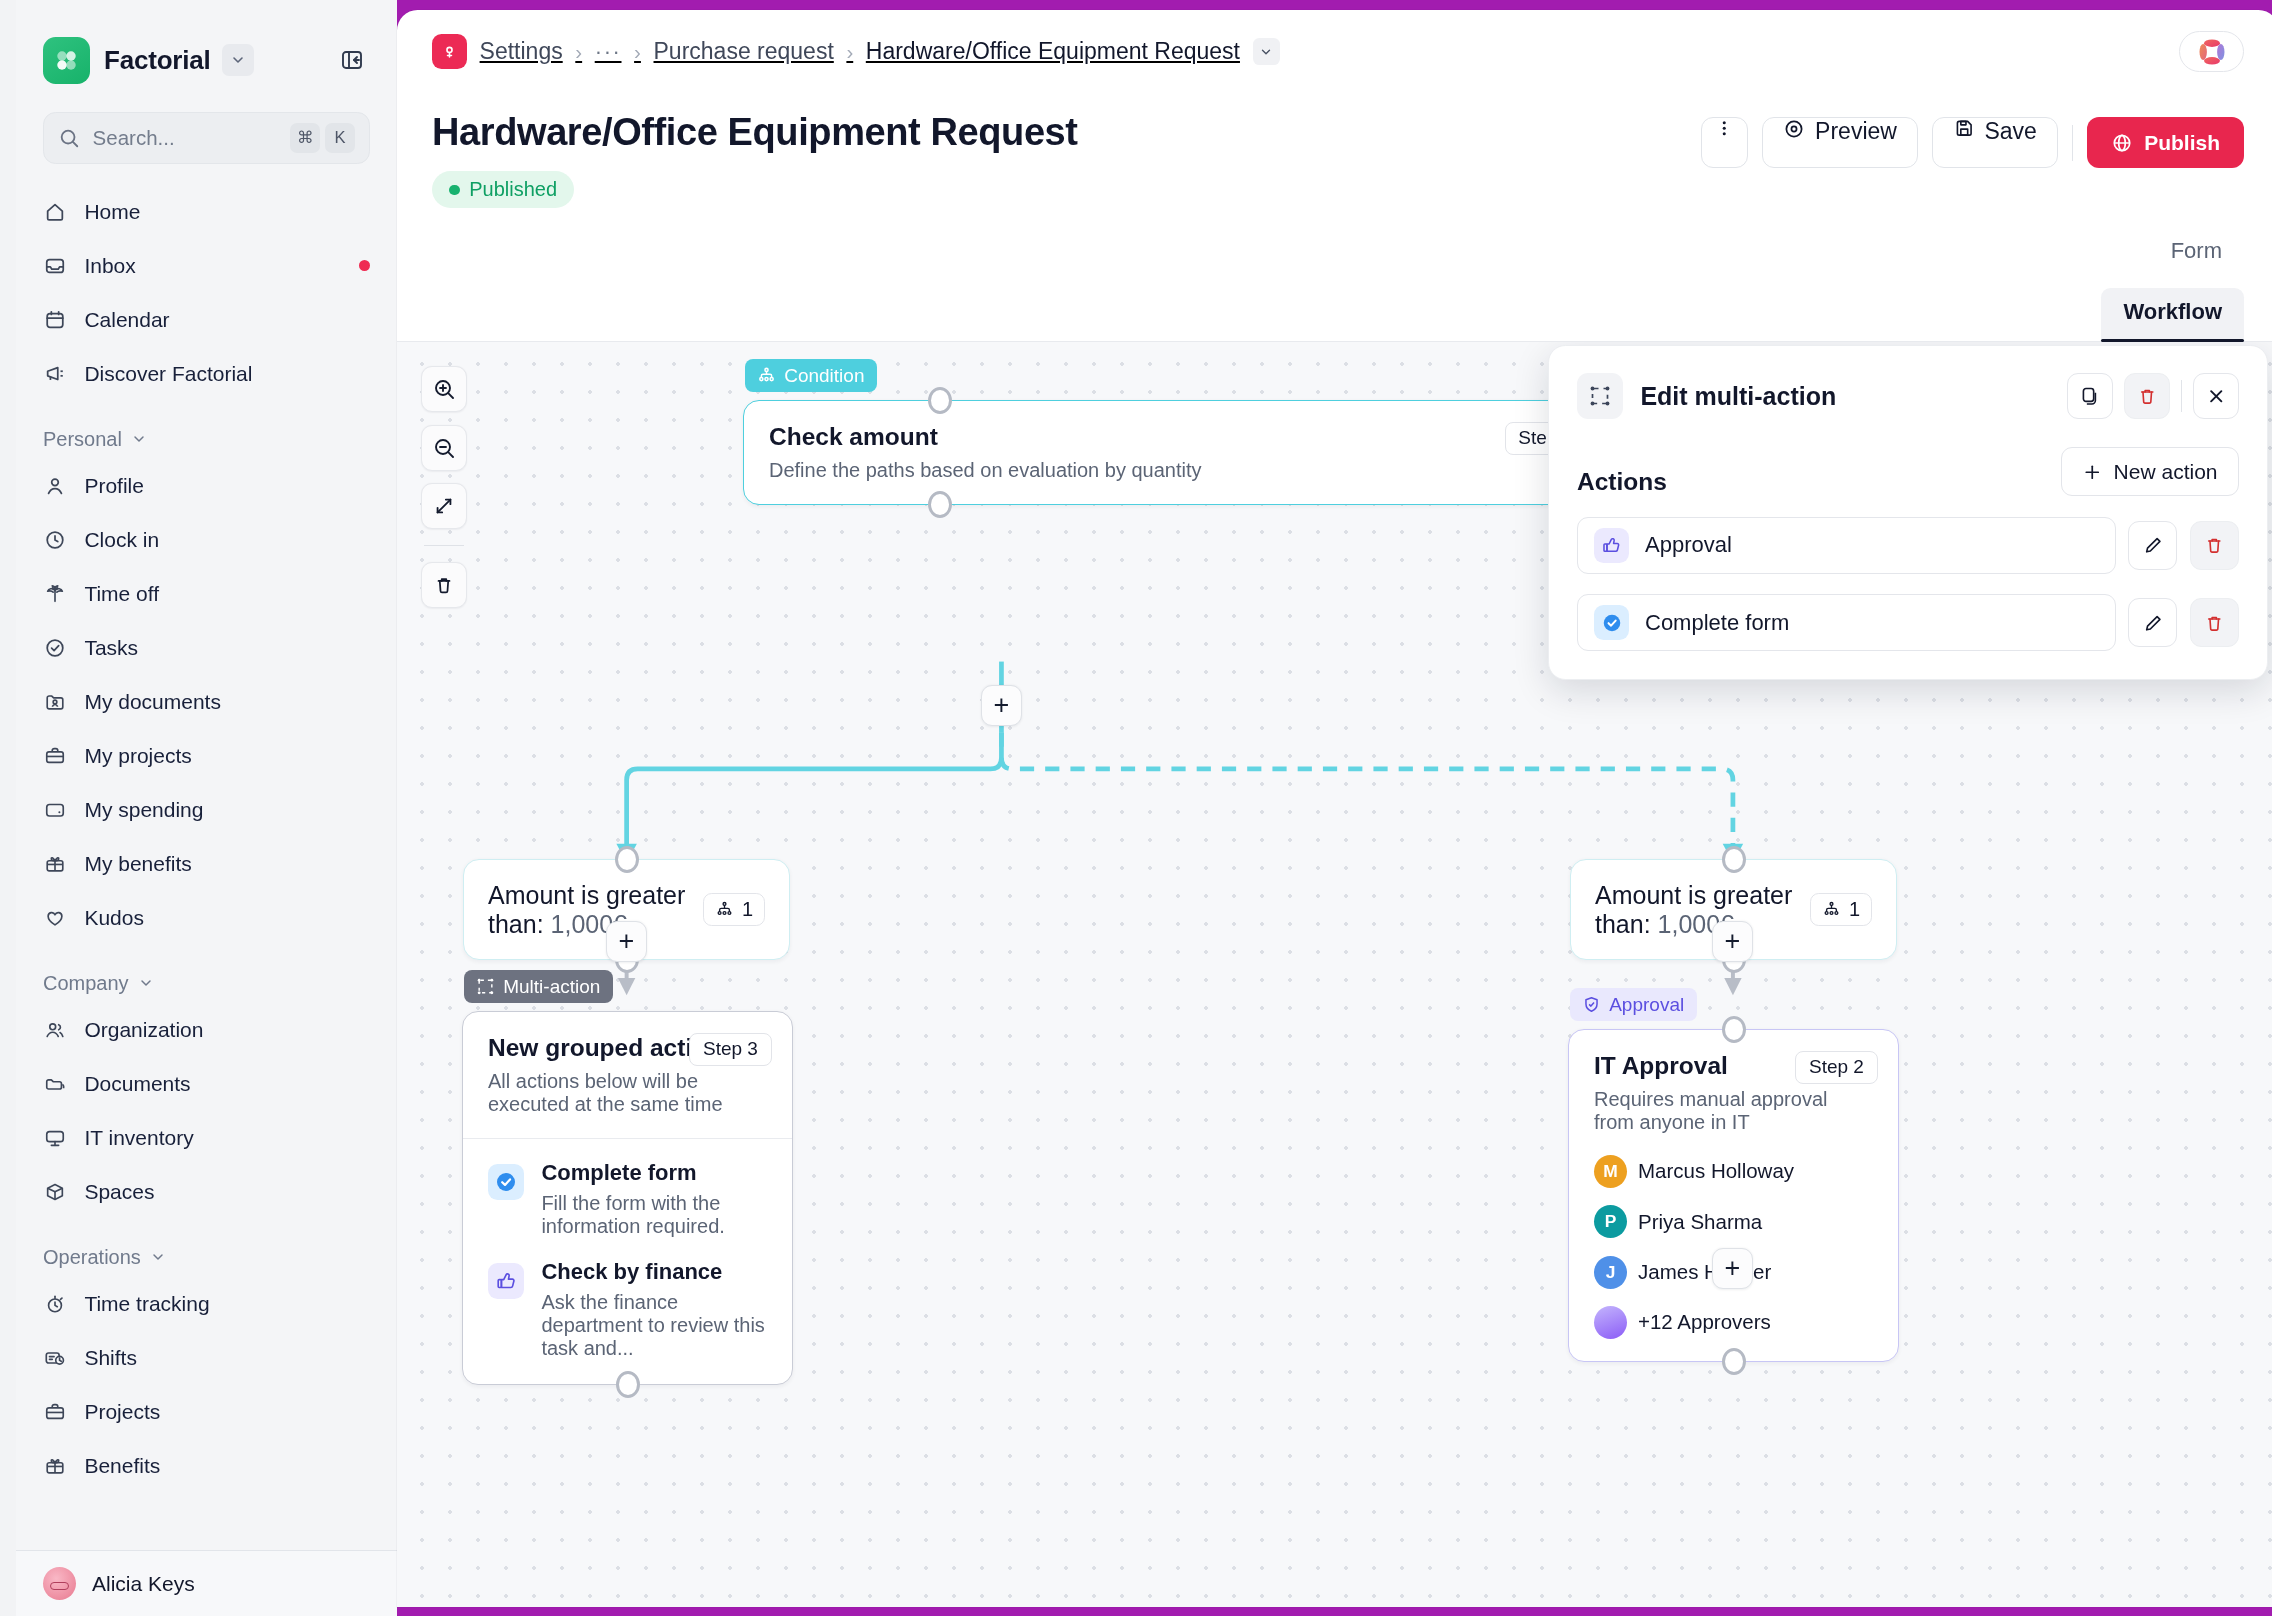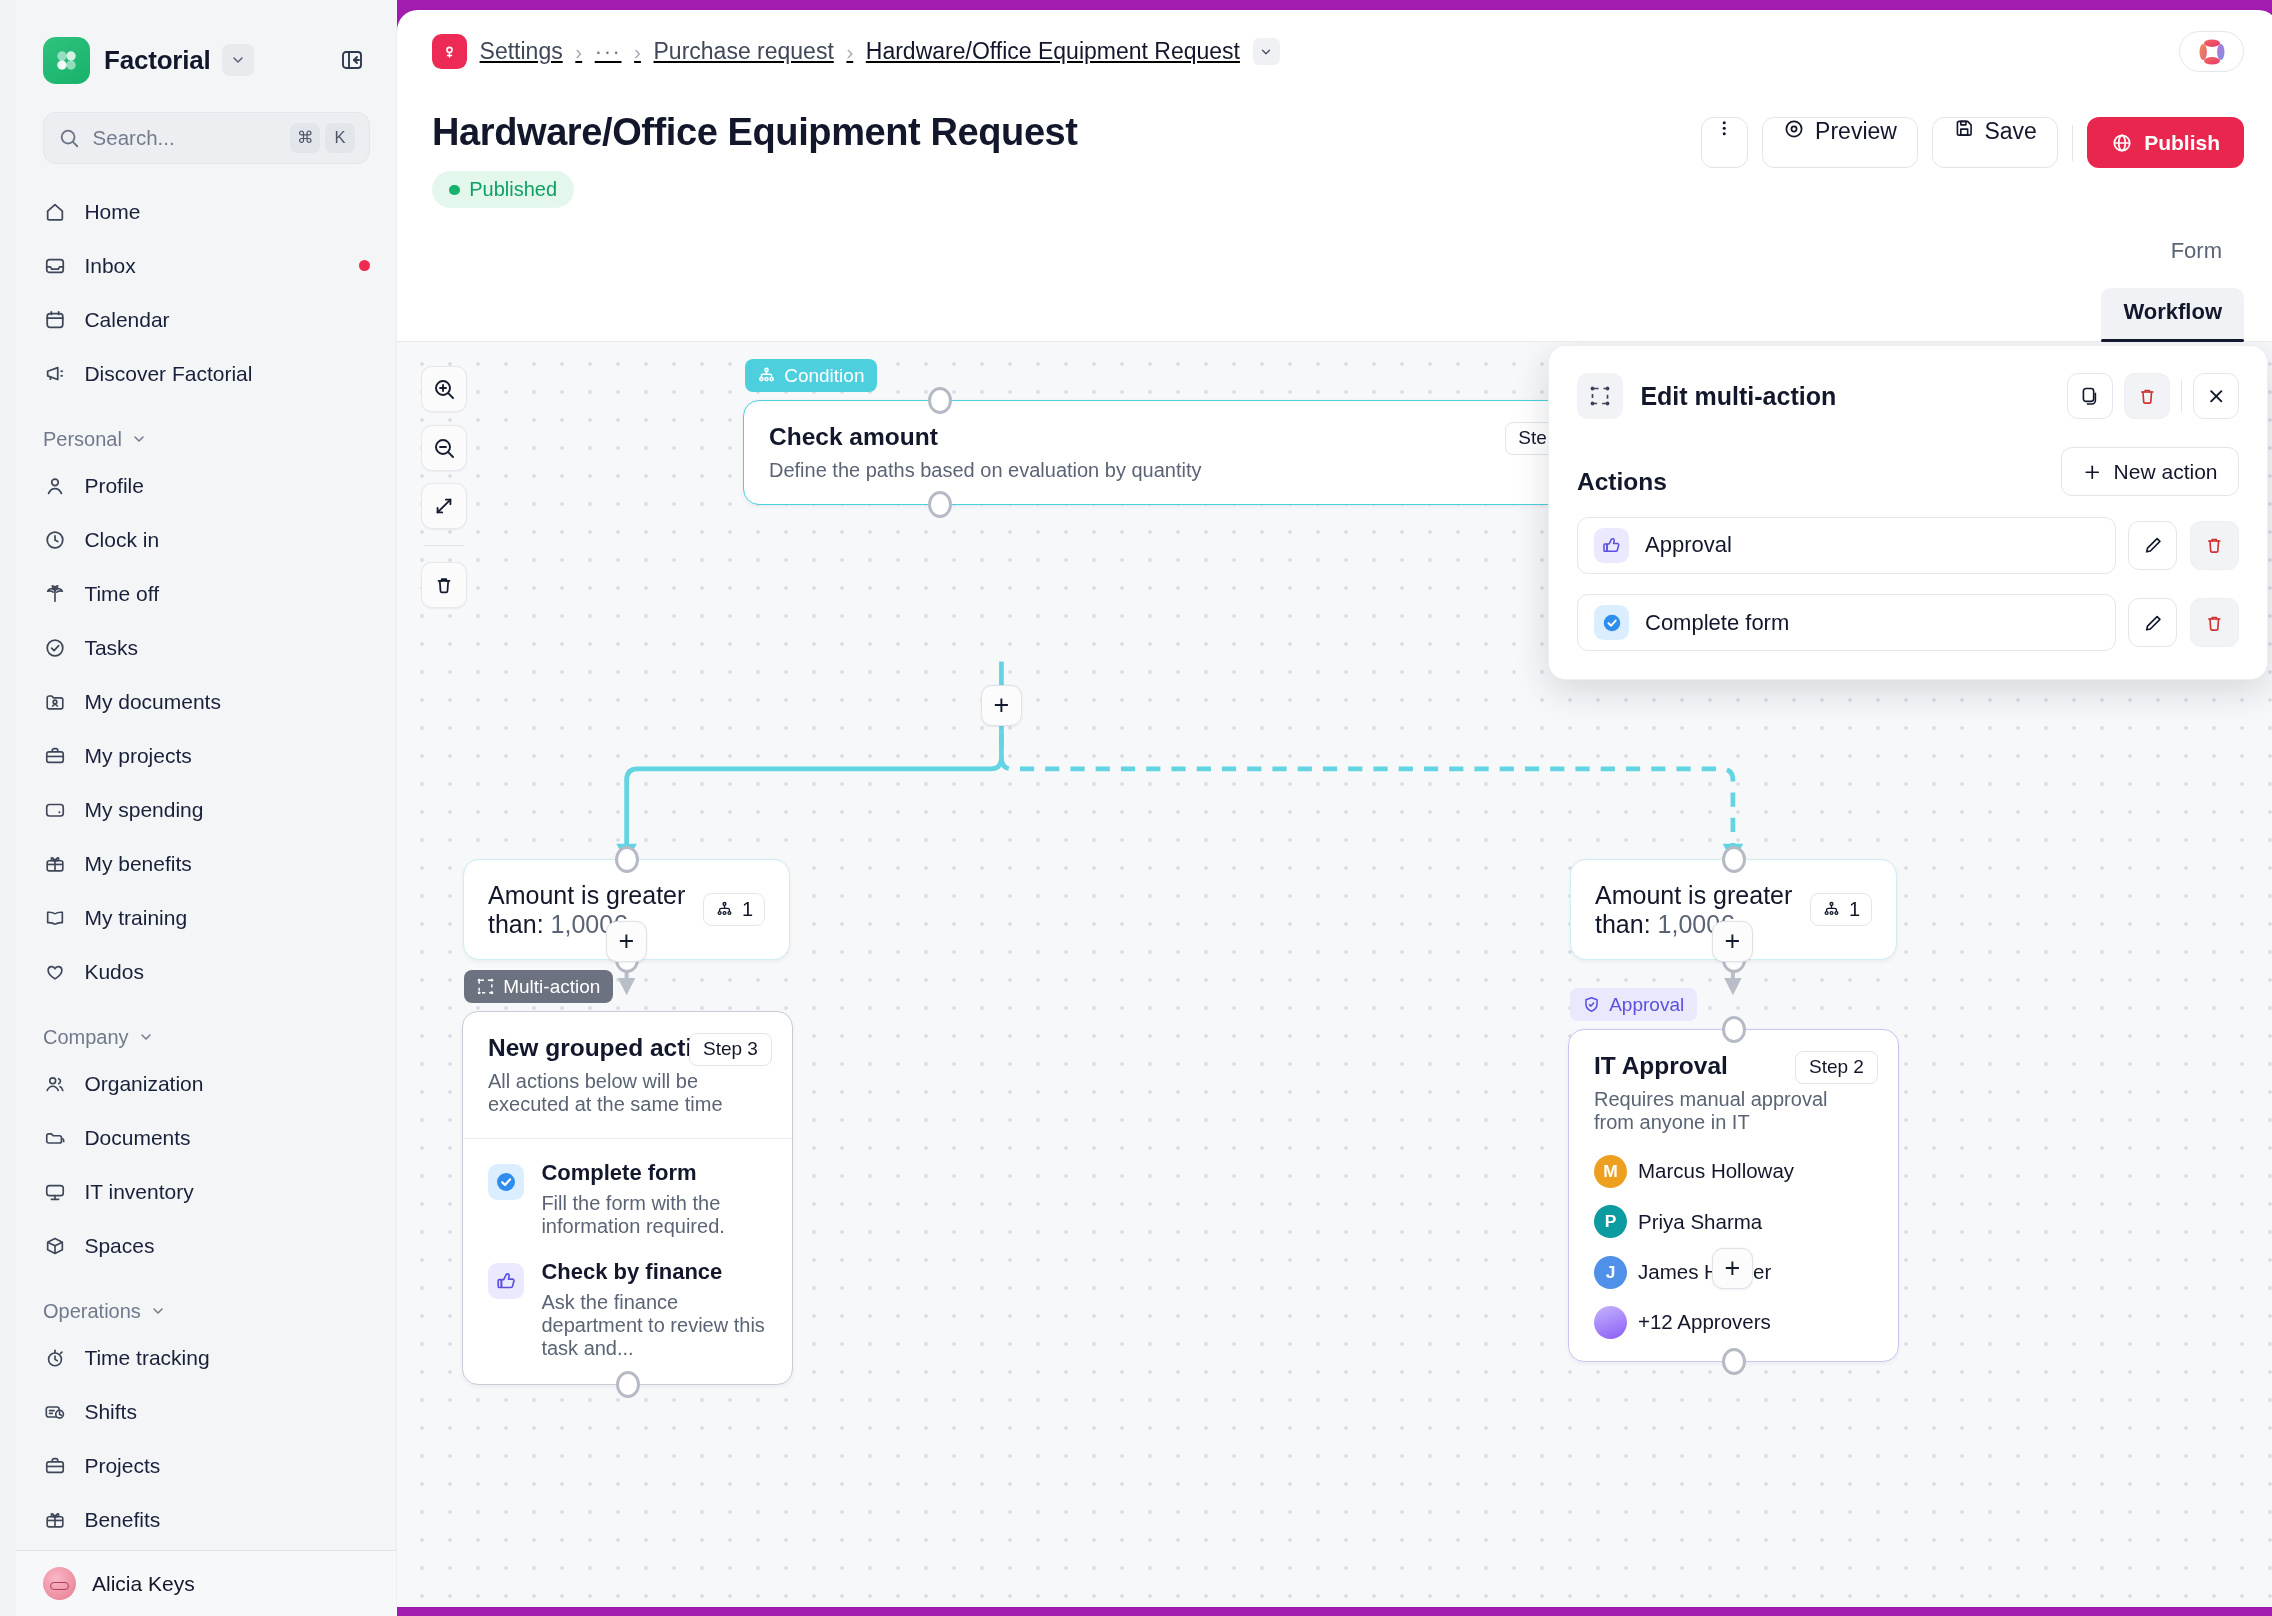--- a/index.html
+++ b/index.html
@@ -502,29 +502,20 @@
         <span class="ic">
             <svg width="22" height="22" viewBox="0 0 24 24" fill="none" stroke="currentColor" stroke-width="1.8" stroke-linejoin="round">
               <rect x="3.5" y="8.5" width="17" height="11" rx="2"></rect>
               <line x1="3.5" y1="12.5" x2="20.5" y2="12.5"></line>
               <line x1="12" y1="8.5" x2="12" y2="19.5"></line>
               <path d="M12 8.5c-2.5 0-4-1-4-2.3S9.5 4 12 8.5z"></path>
               <path d="M12 8.5c2.5 0 4-1 4-2.3S14.5 4 12 8.5z"></path>
             </svg>
           </span>
         <span class="lbl">My benefits</span>
-      </div>
-      <div class="nav-item">
-        <span class="ic">
-            <svg width="22" height="22" viewBox="0 0 24 24" fill="none" stroke="currentColor" stroke-width="1.8" stroke-linejoin="round">
-              <path d="M12 7.5C10 6 7.5 5.5 4 5.8v11.4c3.5-.3 6 .2 8 1.8"></path>
-              <path d="M12 7.5c2-1.5 4.5-2 8-1.7v11.4c-3.5-.3-6 .2-8 1.8"></path>
-            </svg>
-          </span>
-        <span class="lbl">My training</span>
       </div>
       <div class="nav-item">
         <span class="ic">
             <svg width="22" height="22" viewBox="0 0 24 24" fill="none" stroke="currentColor" stroke-width="1.8" stroke-linejoin="round">
               <path d="M12 19.5S4.5 14.8 4.5 10a3.9 3.9 0 0 1 7.5-1.5A3.9 3.9 0 0 1 19.5 10c0 4.8-7.5 9.5-7.5 9.5z"></path>
             </svg>
           </span>
         <span class="lbl">Kudos</span>
       </div>
 

